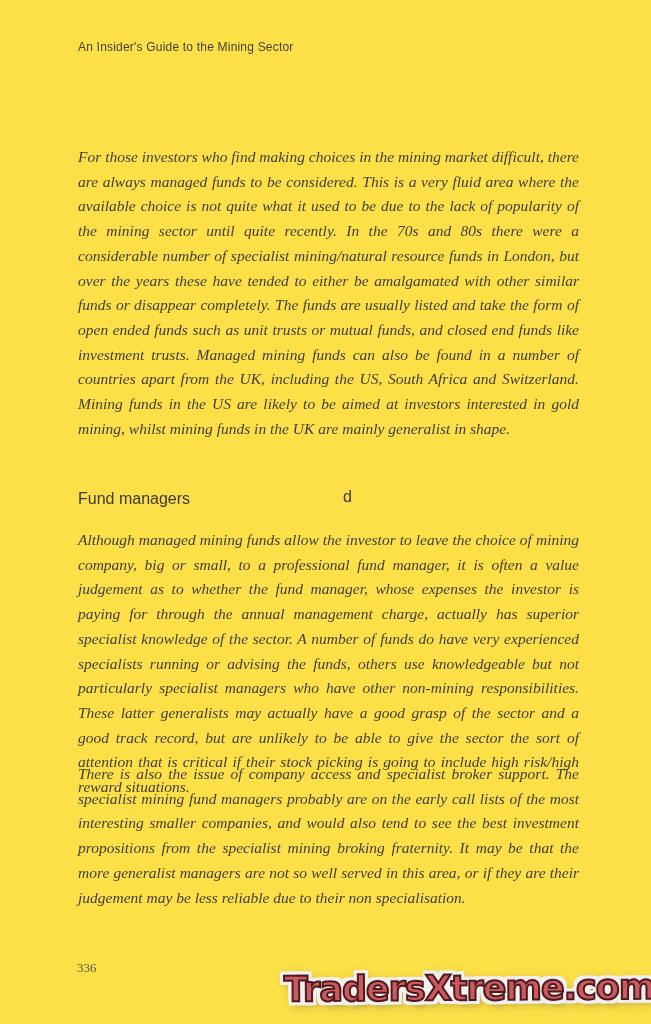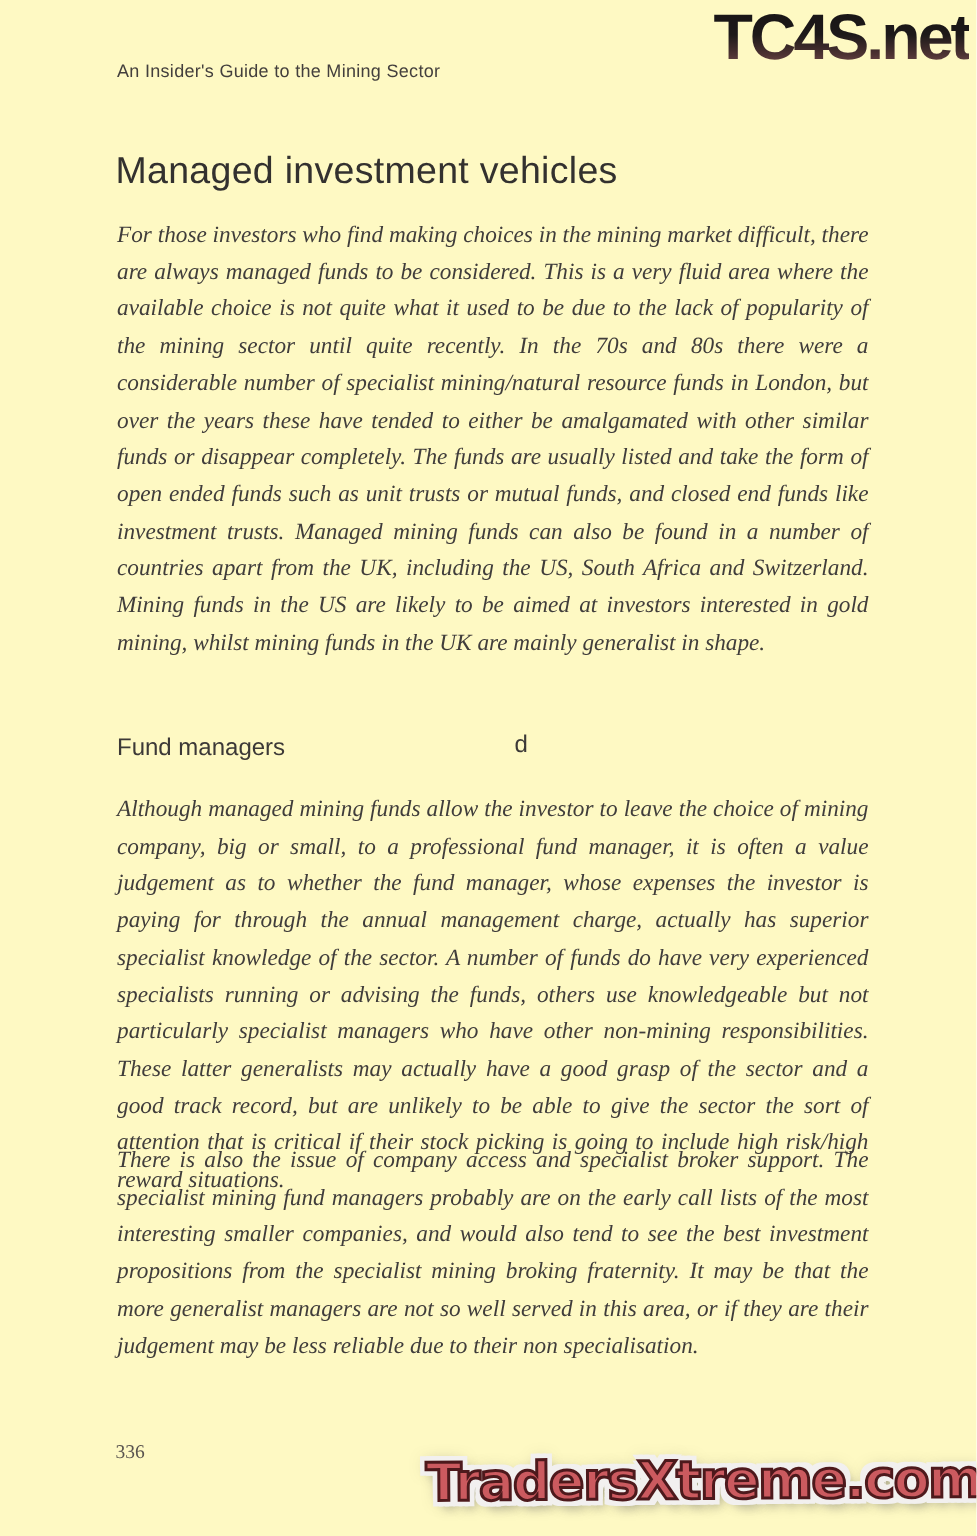--- a/index.html
+++ b/index.html
@@ -1,20 +1,20 @@
 <!DOCTYPE html>
 <html><head>
 <meta charset="utf-8">
 <style>
   html, body { margin: 0; padding: 0; background: #ffffff; }
   .page {
     position: relative;
     width: 651px;
     height: 1024px;
-    background: #fef9c3;
+    background: #fde047;
     overflow: hidden;
     font-family: "Liberation Serif", serif;
   }
 
   
   .running-header {
     position: absolute;
     left: 78px;
     top: 40px;
     font-family: "Liberation Sans", sans-serif;
@@ -135,23 +135,21 @@
     transform: rotate(-0.4deg);
   }
 </style>
 </head>
 <body>
 
 <div class="page">
 
   <div class="running-header">An Insider's Guide to the Mining Sector</div>
 
-  <div class="tc4s">TC4S.net</div>
 
-  <h1 class="title">Managed investment vehicles</h1>
 
   <p class="bodypara para-1">For those investors who find making choices in the mining market difficult, there are always managed funds to be considered. This is a very fluid area where the available choice is not quite what it used to be due to the lack of popularity of the mining sector until quite recently. In the 70s and 80s there were a considerable number of specialist mining/natural resource funds in London, but over the years these have tended to either be amalgamated with other similar funds or disappear completely. The funds are usually listed and take the form of open ended funds such as unit trusts or mutual funds, and closed end funds like investment trusts. Managed mining funds can also be found in a number of countries apart from the UK, including the US, South Africa and Switzerland. Mining funds in the US are likely to be aimed at investors interested in gold mining, whilst mining funds in the UK are mainly generalist in shape.</p>
 
   <div class="section-heading">
     <span>Fund managers</span>
     <span class="heading-fragment">d</span>
   </div>
 
 
   <p class="bodypara para-2">Although managed mining funds allow the investor to leave the choice of mining company, big or small, to a professional fund manager, it is often a value judgement as to whether the fund manager, whose expenses the investor is paying for through the annual management charge, actually has superior specialist knowledge of the sector. A number of funds do have very experienced specialists running or advising the funds, others use knowledgeable but not particularly specialist managers who have other non-mining responsibilities. These latter generalists may actually have a good grasp of the sector and a good track record, but are unlikely to be able to give the sector the sort of attention that is critical if their stock picking is going to include high risk/high reward situations.</p>

